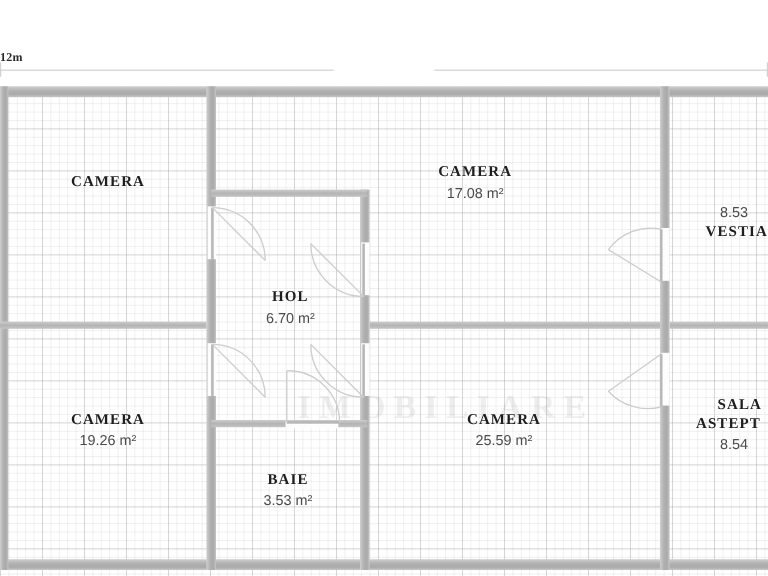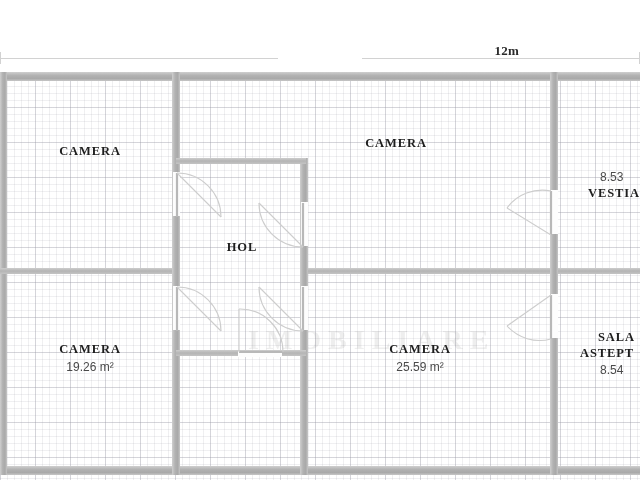--- a/index.html
+++ b/index.html
@@ -12,22 +12,22 @@
   }
 
   #plan{position:absolute;left:0;top:0;width:640px;height:480px;}
 
   
   .dimband{position:absolute;left:0;top:0;width:640px;height:72px;background:#fff;}
   .dimline{position:absolute;height:0;border-top:1px solid #d2d2d2;top:58px;}
   .dimline.l{left:0;width:278px;}
   .dimline.r{left:362px;width:278px;}
   .dimlabel{
-    position:absolute;top:43px;left:0;width:519px;text-align:right;
-    font-family:"Liberation Serif", serif;font-weight:bold;font-size:13px;color:#2b2b2b;
+    position:absolute;top:43px;left:0;width:519px;text-align:left;
+    font-family:"Liberation Serif", serif;font-weight:bold;font-size:10px;color:#2b2b2b;
     letter-spacing:.2px;
   }
   .tickend{position:absolute;top:52px;width:1px;height:12px;background:#d2d2d2;}
 
   
   .planbody{
     position:absolute;left:0;top:72px;width:640px;height:408px;
     background:#ffffff;
   }
 
@@ -184,36 +184,42 @@
         <path d="M1,32 A44,44 0 0,0 45,45" stroke="#cdcdcd" stroke-width="1.1" fill="none"></path>
       </svg>
     </div>
 
     <div class="room" style="left:10px;top:72px;width:160px;">
       <div class="nm">CAMERA</div>
     </div>
 
     <div class="room" style="left:306px;top:64px;width:180px;">
       <div class="nm">CAMERA</div>
+      <div class="ar">17.08 m²</div>
     </div>
 
     <div class="room clip" style="left:560px;top:96px;width:130px;text-align:left;">
       <div class="ar" style="padding-left:40px;">8.53</div>
       <div class="nm" style="padding-left:28px;">VESTIA</div>
     </div>
 
     <div class="room" style="left:180px;top:168px;width:124px;">
       <div class="nm">HOL</div>
+      <div class="ar">6.70 m²</div>
     </div>
 
     <div class="room" style="left:10px;top:270px;width:160px;">
       <div class="nm">CAMERA</div>
       <div class="ar">19.26 m²</div>
     </div>
 
+    <div class="room" style="left:182px;top:320px;width:116px;">
+      <div class="nm">BAIE</div>
+      <div class="ar">3.53 m²</div>
+    </div>
 
     <div class="room" style="left:330px;top:270px;width:180px;">
       <div class="nm">CAMERA</div>
       <div class="ar">25.59 m²</div>
     </div>
 
     <div class="room clip" style="left:560px;top:258px;width:130px;text-align:left;">
       <div class="nm" style="padding-left:38px;">SALA</div>
       <div class="nm" style="padding-left:20px;">ASTEPT</div>
       <div class="ar" style="padding-left:40px;">8.54</div>

